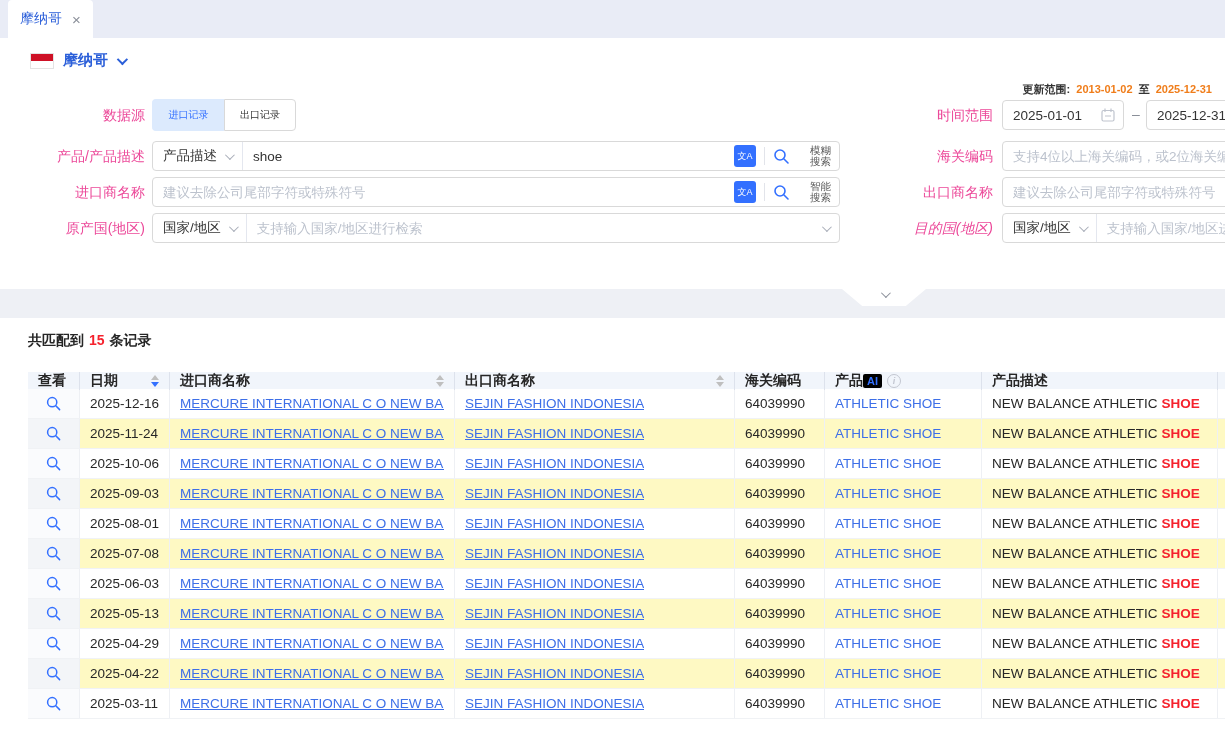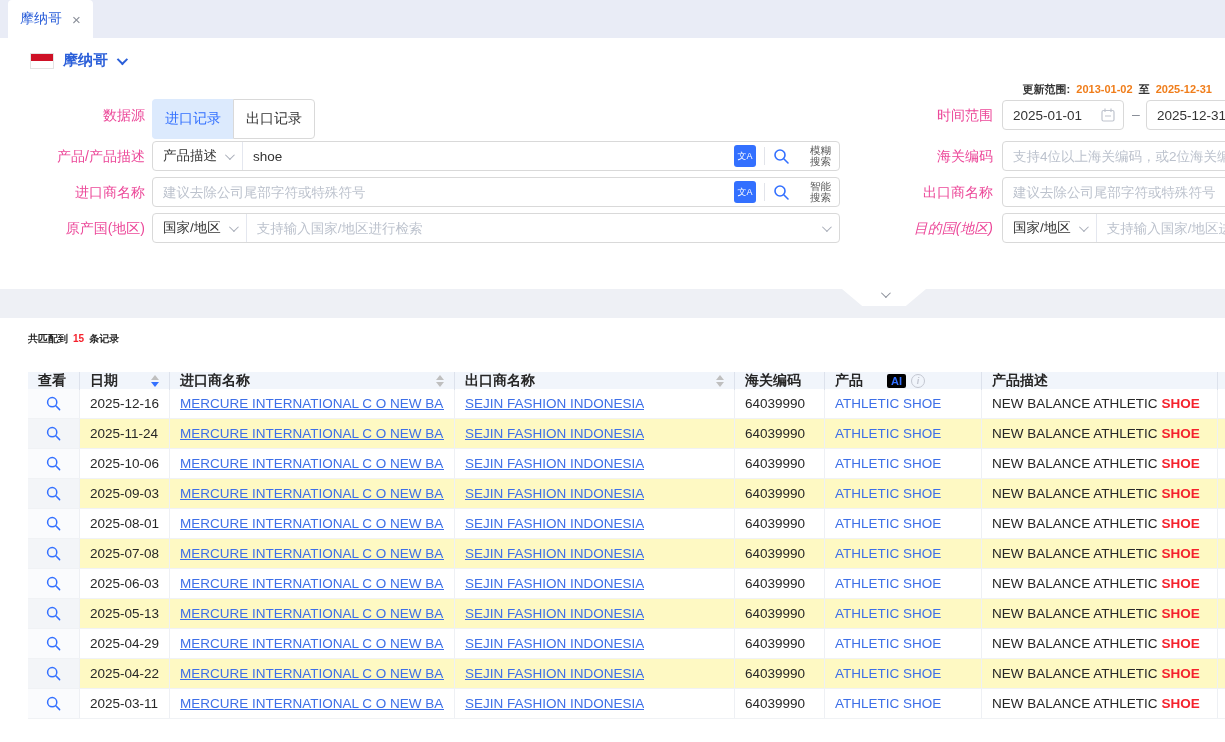--- a/index.html
+++ b/index.html
@@ -23,22 +23,22 @@
   .country-name { color:#2b5fd9; font-weight:bold; font-size:15px; }
   .chev { width:8px; height:8px; border-right:2px solid #2b5fd9; border-bottom:2px solid #2b5fd9;
           transform:rotate(45deg) translateY(-2px); display:inline-block; }
   .update-range { position:absolute; top:44px; right:10px; font-size:11px; color:#333; font-weight:600; }
   .update-range .orange { color:#f07d1a; padding:0 3px; }
   .frow { position:absolute; left:0; right:0; }
   .flabel { position:absolute; left:0; width:145px; text-align:right; color:#ec4899; font-size:14px; }
   .flabel.right { left:845px; width:148px; }
   
   .seg { position:absolute; left:152px; top:0; display:flex; }
-  .seg-btn { height:40px; min-width:72px; display:flex; align-items:center; justify-content:center;
-             padding:0 12px; font-size:14px; border:1px solid #d9d9d9; background:#fff; color:#333; cursor:pointer; }
+  .seg-btn { height:32px; min-width:72px; display:flex; align-items:center; justify-content:center;
+             padding:0 12px; font-size:10px; border:1px solid #d9d9d9; background:#fff; color:#333; cursor:pointer; }
   .seg-btn:first-child { border-radius:4px 0 0 4px; border-right:none; }
   .seg-btn:last-child { border-radius:0 4px 4px 0; }
   .seg-btn.active { background:#dceafd; color:#3370ff; border-color:#dceafd; }
   
   .input-wrap { position:absolute; height:30px; border:1px solid #d9d9d9; border-radius:4px; background:#fff;
                 display:flex; align-items:center; overflow:hidden; }
   .input-wrap input { border:none; outline:none; flex:1; height:100%; padding:0 10px; font-size:13.5px;
                       font-family:inherit; color:#333; background:transparent; min-width:0; }
   .input-wrap input::placeholder { color:#bcc2cd; }
   .sel { display:flex; align-items:center; gap:8px; padding:0 10px; height:100%; border-right:1px solid #e4e7ef;
@@ -61,35 +61,35 @@
   .cb.checked .box { background:#3370ff; border-color:#3370ff; color:#fff; }
   .cb .box::after { content:"✓"; }
   .cb .lbl { font-size:14px; color:#262626; }
   
   .collapse-handle { position:absolute; top:289px; left:842px; width:84px; height:17px; background:#fff;
                      clip-path:polygon(0 0,100% 0,76% 100%,24% 100%); display:flex; align-items:flex-start;
                      justify-content:center; cursor:pointer; z-index:3; }
   .collapse-handle .chev { border-color:#8a8f99; border-width:1.5px; width:7px; height:7px; margin-top:2px; }
   
   .results-panel { position:absolute; top:318px; left:0; right:0; bottom:0; background:#fff; }
-  .summary { position:absolute; top:14px; left:28px; font-size:10px; font-weight:bold; color:#262626; }
+  .summary { position:absolute; top:14px; left:28px; font-size:14px; font-weight:bold; color:#262626; }
   .summary .count { color:#f5222d; padding:0 5px; }
   .table { position:absolute; top:54px; left:28px; width:1197px; overflow:hidden; }
   .thead, .tr { display:grid; grid-template-columns:52px 90px 285px 280px 90px 157px 236px 1fr; }
   .thead { background:#f1f5fb; height:17px; }
   .th { display:flex; align-items:center; font-weight:bold; font-size:14px; color:#262626;
         border-right:1px solid #dde2ec; padding:0 10px; position:relative; }
   .th:last-child { border-right:none; }
   .th .sorter { margin-left:auto; display:flex; flex-direction:column; gap:2px; cursor:pointer; }
   .caret { width:0; height:0; border-left:4px solid transparent; border-right:4px solid transparent; }
   .caret.up { border-bottom:5px solid #bfbfbf; }
   .caret.down { border-top:5px solid #bfbfbf; }
   .caret.down.active { border-top-color:#3370ff; }
   .ai-badge { background:#000000; color:#3370ff; font-size:11px; font-weight:bold; border-radius:2px;
-              padding:1px 4px; margin-left:24px; }
+              padding:1px 4px; margin-left:0; }
   .info-icon { width:14px; height:14px; border:1px solid #c3c7d1; border-radius:50%; color:#c3c7d1;
                font-size:9px; display:inline-flex; align-items:center; justify-content:center; margin-left:5px; }
   .info-icon::after { content:"i"; font-style:italic; }
   .tr { height:30px; border-bottom:1px solid #f0f2f5; background:#fff; }
   .tr.striped { background:#fef9c3; }
   .td { display:flex; align-items:center; font-size:13.5px; color:#262626;
         border-right:1px solid #eef0f4; padding:0 10px; overflow:hidden; white-space:nowrap; }
   .td:last-child { border-right:none; }
   .c-view { justify-content:center; background:#fafbfd; cursor:pointer; }
   .tr.striped .c-view { background:#f3f5f8; }

